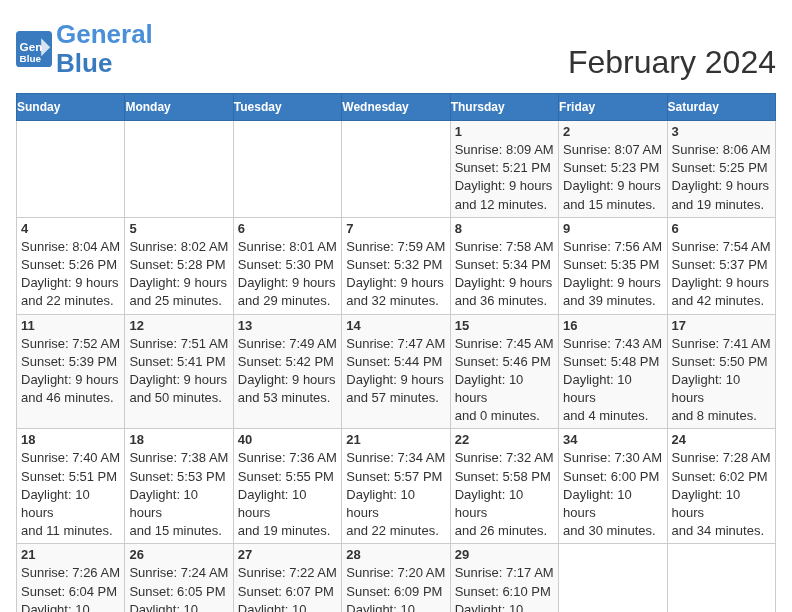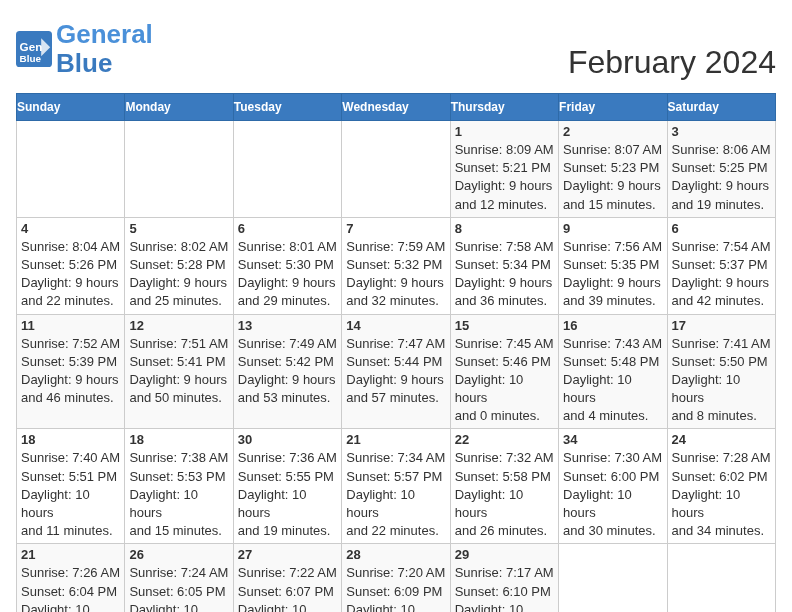--- a/index.html
+++ b/index.html
@@ -211,21 +211,21 @@
         <tr>
           <td>
             <span class="day-number">18</span>
             <div class="day-info">Sunrise: 7:40 AM<br>Sunset: 5:51 PM<br>Daylight: 10 hours<br>and 11 minutes.</div>
           </td>
           <td>
             <span class="day-number">18</span>
             <div class="day-info">Sunrise: 7:38 AM<br>Sunset: 5:53 PM<br>Daylight: 10 hours<br>and 15 minutes.</div>
           </td>
           <td>
-            <span class="day-number">30</span>
+            <span class="day-number">40</span>
             <div class="day-info">Sunrise: 7:36 AM<br>Sunset: 5:55 PM<br>Daylight: 10 hours<br>and 19 minutes.</div>
           </td>
           <td>
             <span class="day-number">21</span>
             <div class="day-info">Sunrise: 7:34 AM<br>Sunset: 5:57 PM<br>Daylight: 10 hours<br>and 22 minutes.</div>
           </td>
           <td>
             <span class="day-number">22</span>
             <div class="day-info">Sunrise: 7:32 AM<br>Sunset: 5:58 PM<br>Daylight: 10 hours<br>and 26 minutes.</div>
           </td>

